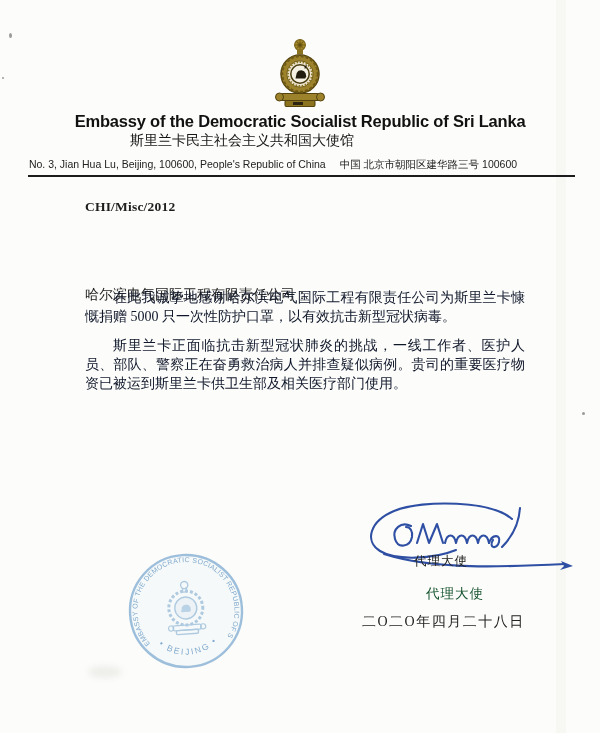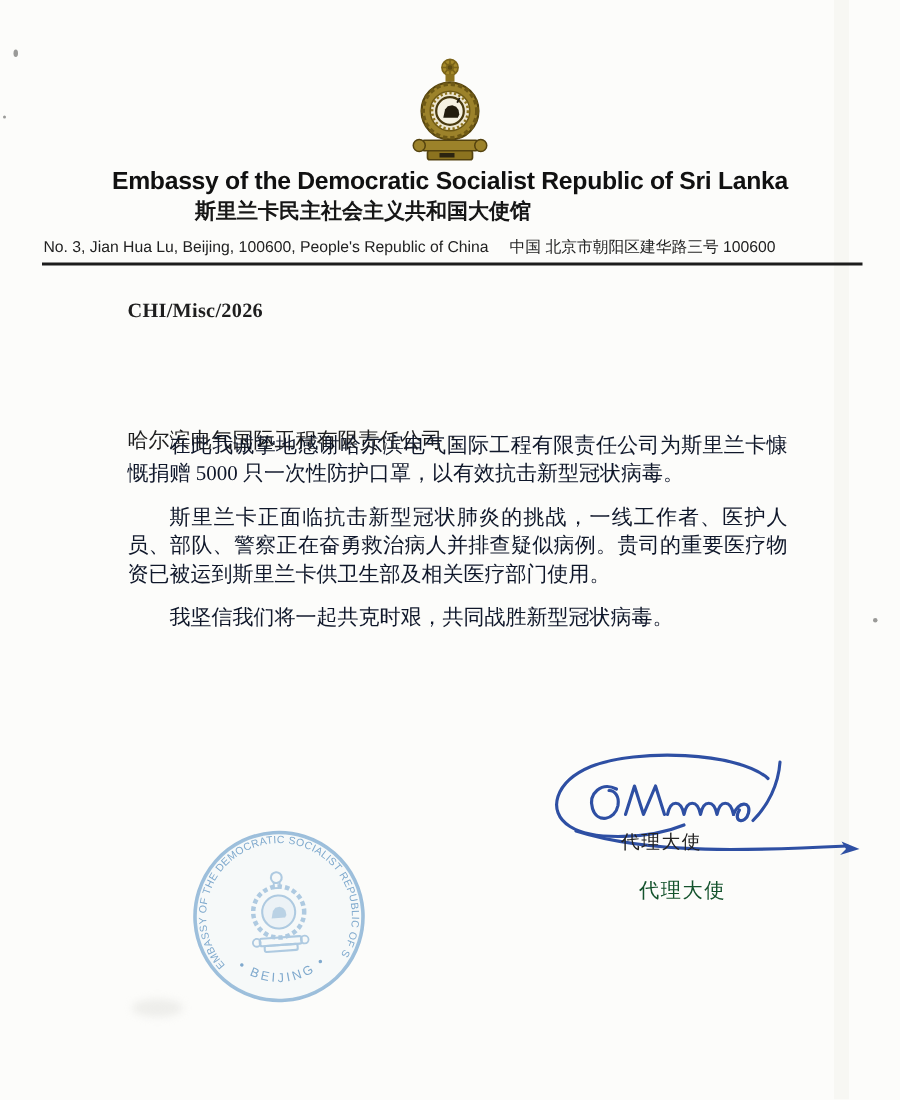--- a/index.html
+++ b/index.html
@@ -19,21 +19,21 @@
 
   
   .emblem{position:absolute;left:271px;top:36px;}
   .title-en{
     position:absolute;left:0;top:112px;width:600px;text-align:center;
     font-family:"Liberation Sans","DejaVu Sans",sans-serif;
     font-weight:700;font-size:16.5px;letter-spacing:-0.2px;color:#111;
   }
   .title-zh{
     position:absolute;left:0;top:132px;width:484px;text-align:center;
-    font-weight:700;font-size:14px;color:#161616;
+    font-weight:400;font-size:14px;color:#161616;
     font-family:"Liberation Sans","DejaVu Sans",sans-serif;
   }
   .address-line{
     position:absolute;left:0;top:158px;width:546px;text-align:center;
     font-family:"Liberation Sans","DejaVu Sans",sans-serif;
     font-size:10.5px;color:#222;
   }
   .address-line .zh{margin-left:14px;}
   .head-rule{position:absolute;left:28px;top:175px;width:547px;height:0;border-top:2px solid #1c1c1c;}
 
@@ -86,47 +86,47 @@
     <circle cx="49.5" cy="61" r="4" fill="#9c822a" stroke="#54430f" stroke-width="1"></circle>
   </svg>
 
   <div class="title-en">Embassy of the Democratic Socialist Republic of Sri Lanka</div>
   <div class="title-zh">斯里兰卡民主社会主义共和国大使馆</div>
   <div class="address-line">
     <span>No. 3, Jian Hua Lu, Beijing, 100600, People's Republic of China</span><span class="zh">中国 北京市朝阳区建华路三号 100600</span>
   </div>
   <div class="head-rule"></div>
 
-  <div class="ref">CHI/Misc/2026</div>
+  <div class="ref">CHI/Misc/2012</div>
 
   <div class="recipient">
     <div>哈尔滨电气国际工程有限责任公司：</div>
   </div>
 
   <div class="body-text">
     <p>在此我诚挚地感谢哈尔滨电气国际工程有限责任公司为斯里兰卡慷慨捐赠 5000 只一次性防护口罩，以有效抗击新型冠状病毒。</p>
     <p>斯里兰卡正面临抗击新型冠状肺炎的挑战，一线工作者、医护人员、部队、警察正在奋勇救治病人并排查疑似病例。贵司的重要医疗物资已被运到斯里兰卡供卫生部及相关医疗部门使用。</p>
-    <p>我坚信我们将一起共克时艰，共同战胜新型冠状病毒。</p>
   </div>
 
   <svg class="signature-svg" width="225" height="84" viewBox="0 0 225 84">
     <g stroke="#2e4fa3" stroke-width="2.1" fill="none" stroke-linecap="round" stroke-linejoin="round">
       <path d="M150 22 C 130 4, 62 2, 32 14 C 8 24, 2 44, 18 54 C 34 64, 72 62, 94 53"></path>
       <path d="M49 29 C 39 24, 30 32, 33 42 C 36 52, 48 50, 50 40 C 51 34, 48 30, 44 30"></path>
       <path d="M55 46 L 61 27 L 67 46 L 75 27 L 81 46"></path>
       <path d="M83 46 C 85 36, 92 36, 94 46 C 96 36, 103 36, 105 46 C 107 36, 114 36, 116 46 C 118 36, 125 36, 127 46"></path>
       <path d="M127 46 C 130 37, 139 37, 137 45 C 135 53, 126 51, 131 43"></path>
       <path d="M158 11 C 157 26, 150 40, 140 50"></path>
       <path d="M22 57 C 72 73, 142 70, 203 67"></path>
     </g>
     <path d="M211 69 l -12 -5 l 3 5 l -4 4 z" fill="#2e4fa3"></path>
   </svg>
 
   <div class="sig-name">代理大使</div>
   <div class="sig-title">代理大使</div>
+  <div class="sig-date">二O二O年四月二十八日</div>
 
   <svg class="seal" width="120" height="120" viewBox="0 0 120 120">
     <defs>
       <path id="sealTopArc" d="M 22 90 A 48.6 48.6 0 1 1 98 90" fill="none"></path>
       <path id="sealBottomArc" d="M 26 87 A 43 43 0 0 0 94 87" fill="none"></path>
     </defs>
     <circle cx="60" cy="60" r="56" fill="none" stroke="#74a5ce" stroke-width="2.4" opacity="0.8"></circle>
     <circle cx="60" cy="60" r="56" fill="#9cc0dd" opacity="0.07"></circle>
     <text font-family="Liberation Sans, DejaVu Sans, sans-serif" font-size="7" letter-spacing="0.25" fill="#5f94c2" opacity="0.9">
       <textPath href="#sealTopArc">EMBASSY OF THE DEMOCRATIC SOCIALIST REPUBLIC OF SRI LANKA</textPath>

